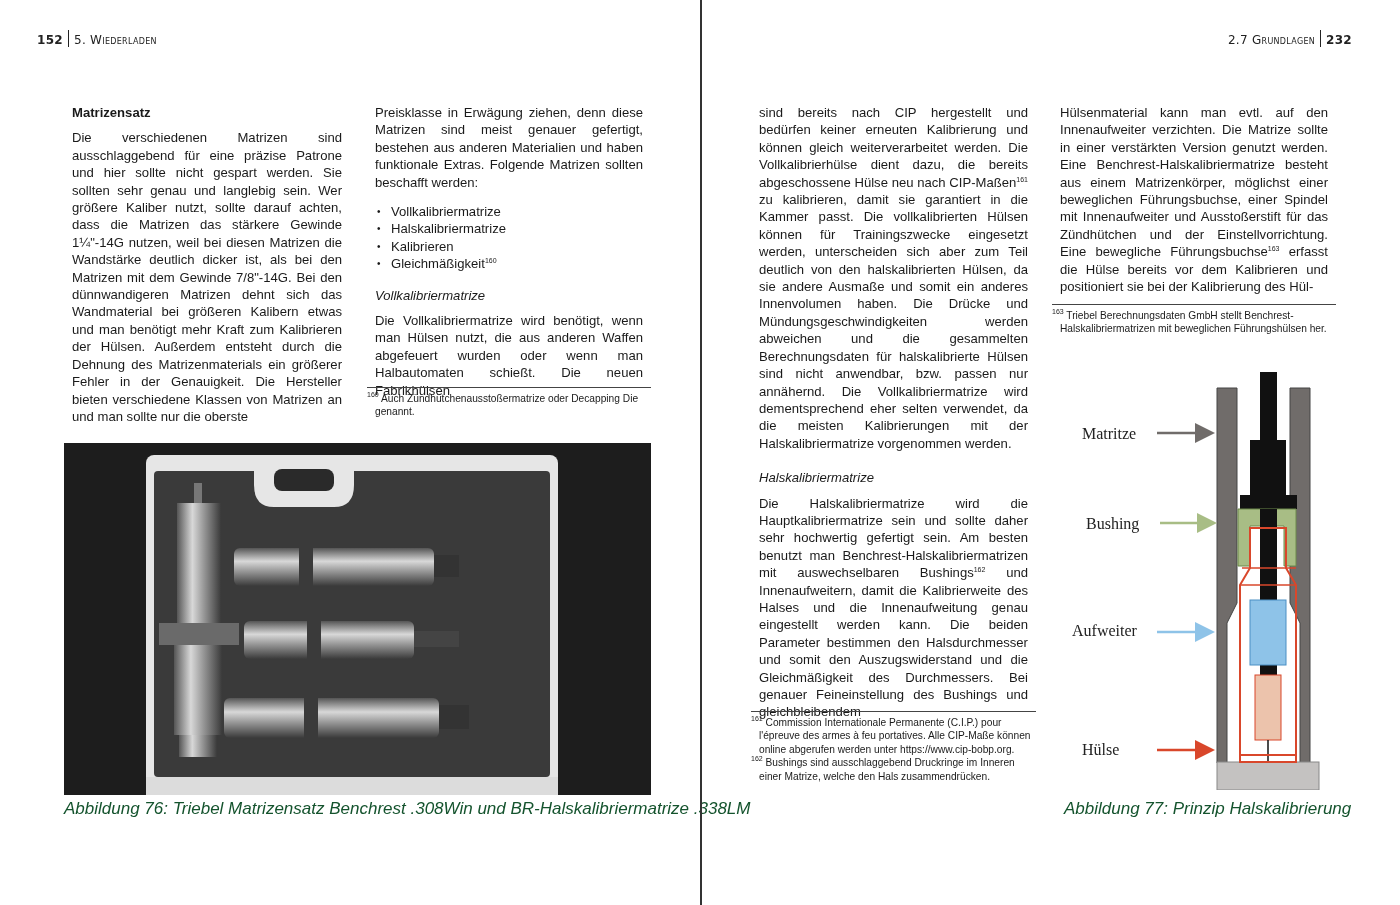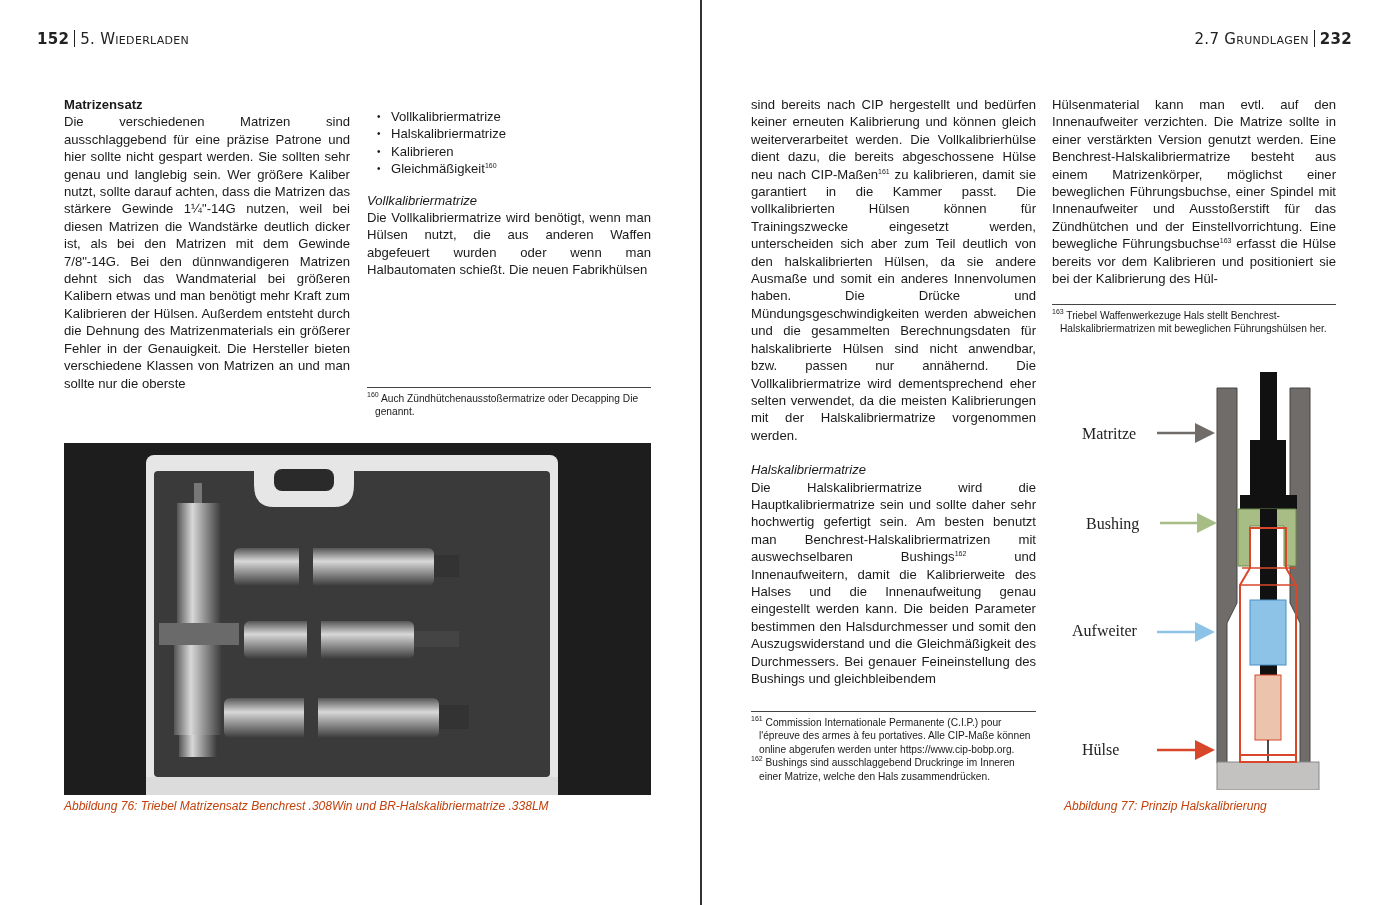--- a/index.html
+++ b/index.html
@@ -1,52 +1,53 @@
 <!DOCTYPE html>
 <html><head>
 <meta charset="utf-8">
 <style>
   html, body { margin:0; padding:0; background:#ffffff; }
   body { width:1400px; height:905px; position:relative; overflow:hidden;
          font-family:"Liberation Sans", sans-serif; color:#1a1a1a; }
   .spine { position:absolute; left:700px; top:0; width:2px; height:905px; background:#333; }
   .running-head { position:absolute; top:30px; font-family:"DejaVu Sans", sans-serif;
-                  font-size:15px; color:#222; letter-spacing:0.3px; }
+                  font-size:12px; color:#222; letter-spacing:0.3px; }
   .running-head .pno { font-weight:bold; }
   .running-head .bar { display:inline-block; width:1px; height:17px; background:#222; vertical-align:-3px; margin:0 5px; }
   .running-head .sc { font-variant:small-caps; }
   .col { position:absolute; font-size:13.1px; line-height:17.4px; text-align:justify; }
-  .col p { margin:0; }
+  .col p { margin:8px; }
   .heading-bold { font-weight:bold; }
   .heading-ital { font-style:italic; }
   ul.bullets { list-style:none; margin:12px 0 14px 0; padding:0 0 0 10px; }
   ul.bullets li { position:relative; padding-left:14px; line-height:17.4px; }
   ul.bullets li:before { content:"•"; position:absolute; left:0; font-size:10px; }
   sup { font-size:7px; vertical-align:5px; line-height:0; }
   .fn-rule { height:1px; background:#444; margin-bottom:4px; }
   .footnotes { position:absolute; font-size:10.2px; line-height:13.4px; }
   .footnotes .fn { padding-left:8px; text-indent:-8px; }
-  .caption { position:absolute; font-size:12px; font-style:italic; color:#c2410c; }
+  .caption { position:absolute; font-size:17px; font-style:italic; color:#14532d; }
   .photo { position:absolute; left:64px; top:443px; width:587px; height:352px; background:#1e1e1e; overflow:hidden; }
   .diagram { position:absolute; left:1060px; top:370px; width:300px; height:420px; }
   .label { font-family:"Liberation Serif", serif; }
 </style>
 </head>
 <body>
 
 <div class="running-head" style="left:37px;">
   <span class="pno">152</span><span class="bar"></span><span class="sc">5. Wiederladen</span>
 </div>
 
 <div class="col" style="left:64px; top:96px; width:286px;">
   <p class="heading-bold">Matrizensatz</p>
   <p>Die verschiedenen Matrizen sind ausschlaggebend für eine präzise Patrone und hier sollte nicht gespart werden. Sie sollten sehr genau und langlebig sein. Wer größere Kaliber nutzt, sollte darauf achten, dass die Matrizen das stärkere Gewinde 1¼"-14G nutzen, weil bei diesen Matrizen die Wandstärke deutlich dicker ist, als bei den Matrizen mit dem Gewinde 7/8"-14G. Bei den dünnwandigeren Matrizen dehnt sich das Wandmaterial bei größeren Kalibern etwas und man benötigt mehr Kraft zum Kalibrieren der Hülsen. Außerdem entsteht durch die Dehnung des Matrizenmaterials ein größerer Fehler in der Genauigkeit. Die Hersteller bieten verschiedene Klassen von Matrizen an und man sollte nur die oberste</p>
 </div>
 
 <div class="col" style="left:367px; top:96px; width:284px;">
+  <p>Preisklasse in Erwägung ziehen, denn diese Matrizen sind meist genauer gefertigt, bestehen aus anderen Materialien und haben funktionale Extras. Folgende Matrizen sollten beschafft werden:</p>
   <ul class="bullets">
     <li><span>Vollkalibriermatrize</span></li>
     <li><span>Halskalibriermatrize</span></li>
     <li><span>Kalibrieren</span></li>
     <li><span>Gleichmäßigkeit</span><sup>160</sup></li>
   </ul>
   <p class="heading-ital">Vollkalibriermatrize</p>
   <p>Die Vollkalibriermatrize wird benötigt, wenn man Hülsen nutzt, die aus anderen Waffen abgefeuert wurden oder wenn man Halbautomaten schießt. Die neuen Fabrikhülsen</p>
 </div>
 
@@ -122,21 +123,21 @@
   <div class="fn"><sup>161</sup> <span>Commission Internationale Permanente (C.I.P.) pour l'épreuve des armes à feu portatives. Alle CIP-Maße können online abgerufen werden unter https://www.cip-bobp.org.</span></div>
   <div class="fn"><sup>162</sup> <span>Bushings sind ausschlaggebend Druckringe im Inneren einer Matrize, welche den Hals zusammendrücken.</span></div>
 </div>
 
 <div class="col" style="left:1052px; top:96px; width:284px;">
   <p><span>Hülsenmaterial kann man evtl. auf den Innenaufweiter verzichten. Die Matrize sollte in einer verstärkten Version genutzt werden. Eine Benchrest-Halskalibriermatrize besteht aus einem Matrizenkörper, möglichst einer beweglichen Führungsbuchse, einer Spindel mit Innenaufweiter und Ausstoßerstift für das Zündhütchen und der Einstellvorrichtung. Eine bewegliche Führungsbuchse</span><sup>163</sup><span> erfasst die Hülse bereits vor dem Kalibrieren und positioniert sie bei der Kalibrierung des Hül-</span></p>
 </div>
 
 <div class="footnotes" style="left:1052px; top:304px; width:284px;">
   <div class="fn-rule"></div>
-  <div class="fn"><sup>163</sup> <span>Triebel Waffenwerkezuge Hals stellt Benchrest-Halskalibriermatrizen mit beweglichen Führungshülsen her.</span></div>
+  <div class="fn"><sup>163</sup> <span>Triebel Berechnungsdaten GmbH stellt Benchrest-Halskalibriermatrizen mit beweglichen Führungshülsen her.</span></div>
 </div>
 
 <div class="diagram">
   <svg width="300" height="420" viewBox="0 0 300 420">
     <defs>
       <marker id="ah-grey" markerWidth="8" markerHeight="8" refX="6" refY="4" orient="auto">
           <path d="M0,0 L8,4 L0,8z" fill="#706c6a"></path>
         </marker>
       <marker id="ah-green" markerWidth="8" markerHeight="8" refX="6" refY="4" orient="auto">
           <path d="M0,0 L8,4 L0,8z" fill="#a8bd85"></path>

